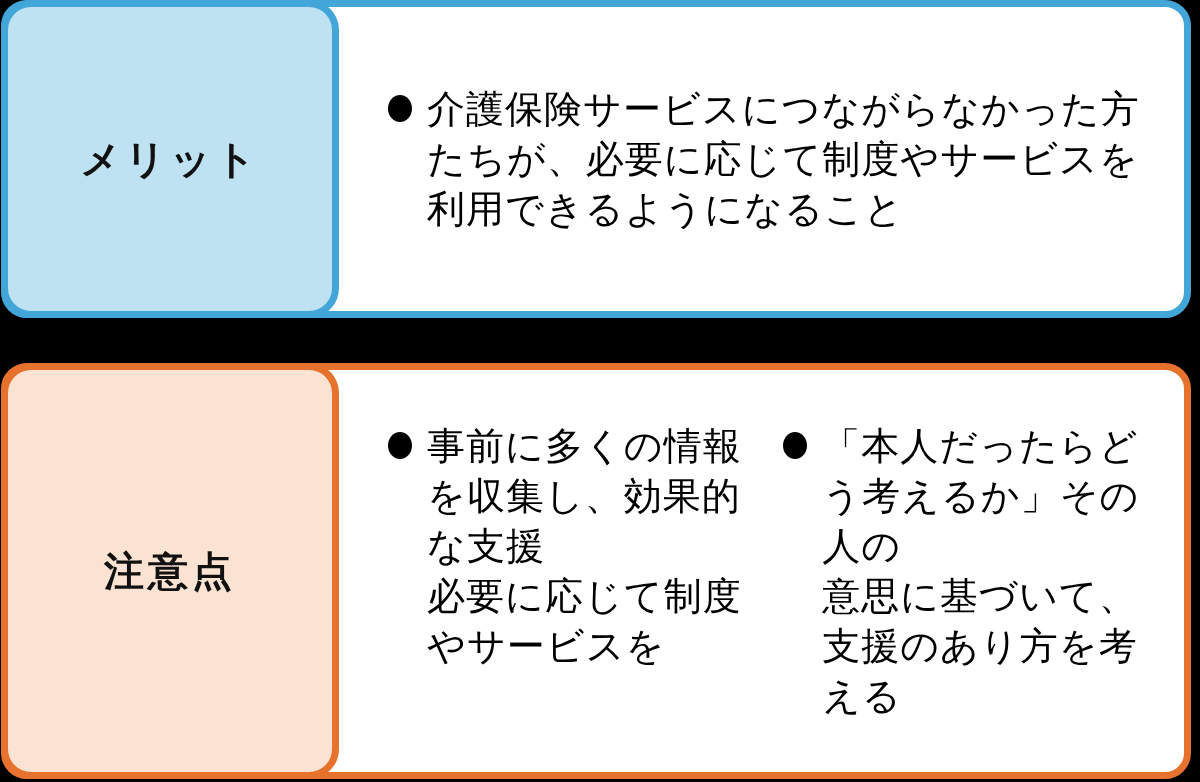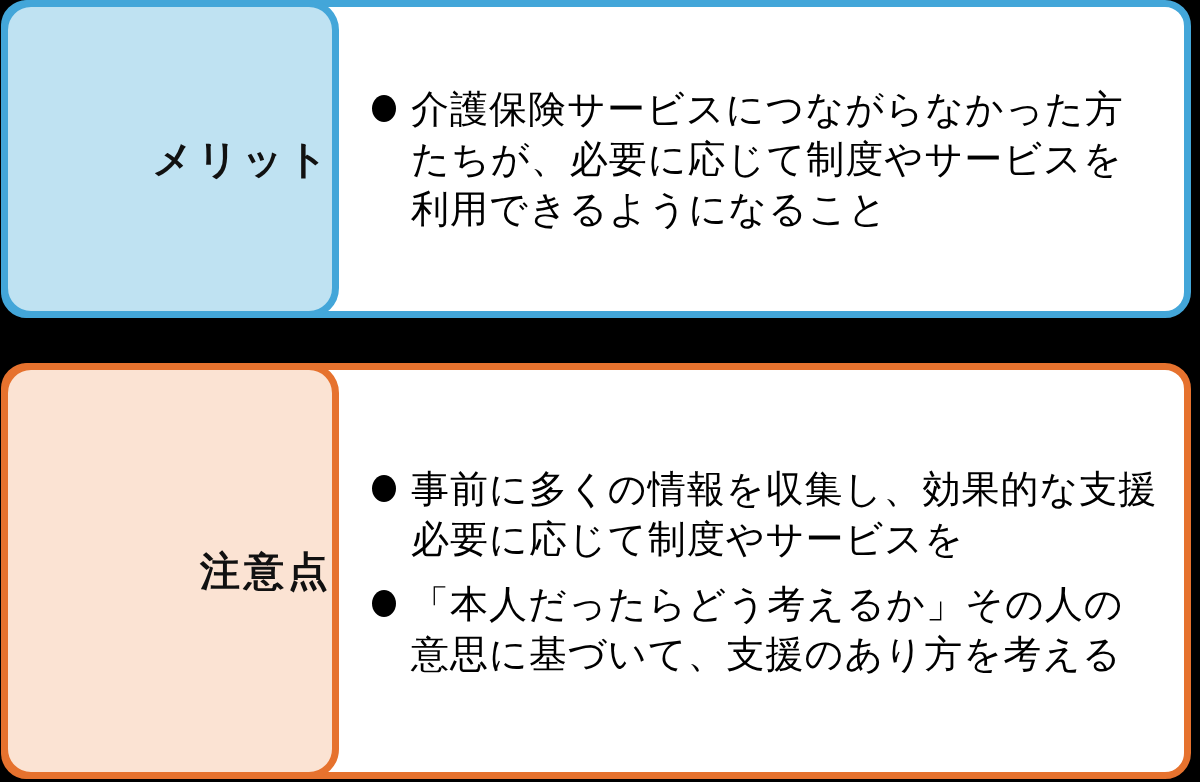--- a/index.html
+++ b/index.html
@@ -31,21 +31,21 @@
     top: -7px;
     left: -7px;
     height: calc(100% + 14px);
     width: 338px;
     box-sizing: border-box;
     background: var(--fill, #eee);
     border: 7px solid var(--border, #444);
     border-radius: 30px;
     display: flex;
     align-items: center;
-    justify-content: flex-end;
+    justify-content: center;
     z-index: 2;
   }
   .label-text {
     font-size: 40px;
     font-weight: bold;
     color: #111111;
     letter-spacing: 4px;
   }
   .content {
     position: absolute;
@@ -54,24 +54,24 @@
     top: 0;
     height: 100%;
     box-sizing: border-box;
     display: flex;
     flex-direction: column;
     justify-content: center;
     padding: 6px 14px 6px 26px;
   }
   ul.bullets {
     list-style: none;
-    margin: 0;
+    margin: 16px;
     padding: 0;
     display: flex;
-    flex-direction: column;
+    flex-direction: row;
     gap: 15px;
   }
   ul.bullets li {
     display: flex;
     align-items: flex-start;
     gap: 15px;
   }
   .dot {
     flex: 0 0 auto;
     width: 24px;

